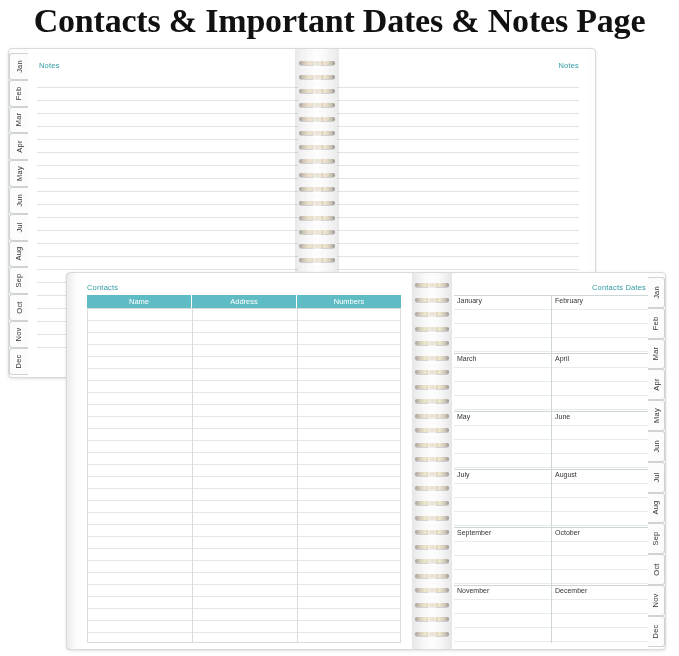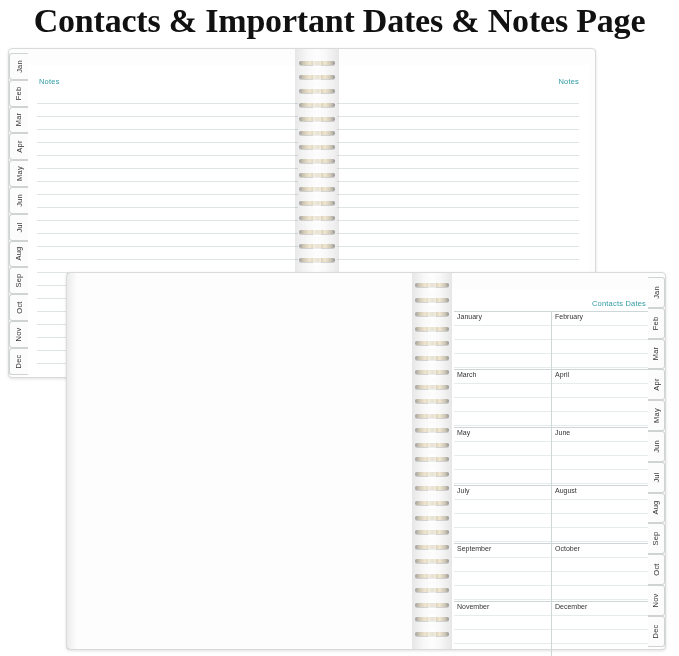--- a/index.html
+++ b/index.html
@@ -34,21 +34,21 @@
     position: absolute;
     background: #fdfdfd;
     border: 1px solid #d8dbd9;
     border-radius: 4px;
     box-shadow: 0 1px 3px rgba(0,0,0,0.12);
     box-sizing: border-box;
   }
 
   .page {
     position: absolute;
-    top: 16px;
+    top: 0;
     bottom: 0;
     background: #ffffff;
     box-sizing: border-box;
   }
 
   
   .ruled {
     position: absolute;
     left: 0; right: 0;
     background-image: repeating-linear-gradient(
@@ -282,20 +282,34 @@
         <span>Nov</span>
       </div>
     <div class="tab" style="height:26.8px;">
         <span>Dec</span>
       </div>
   </div>
 </div>
 
 <div class="notebook" style="left:66px; top:272px; width:600px; height:378px;">
 
+  <div class="page" style="left:14px; width:330px;">
+    <div class="hdr-label" style="left:6px; top:10px;">Contacts</div>
+
+    <div class="tbl-head" style="left:6px; width:314px; top:22px;">
+      <div>Name</div>
+      <div>Address</div>
+      <div>Numbers</div>
+    </div>
+
+    <div class="tbl-body" style="left:6px; width:314px; top:35px; height:335px;">
+      <div class="vline" style="left:104px;"></div>
+      <div class="vline" style="left:209px;"></div>
+    </div>
+  </div>
 
   <div class="page" style="left:385px; width:198px;">
     <div class="hdr-label" style="right:4px; top:10px;">Contacts Dates</div>
 
     <div class="dates-grid" style="left:2px; width:194px; top:22px; height:348px;">
       <div class="dcell">
           <span class="mlabel">January</span>
         </div>
       <div class="dcell rightcol">
           <span class="mlabel">February</span>

